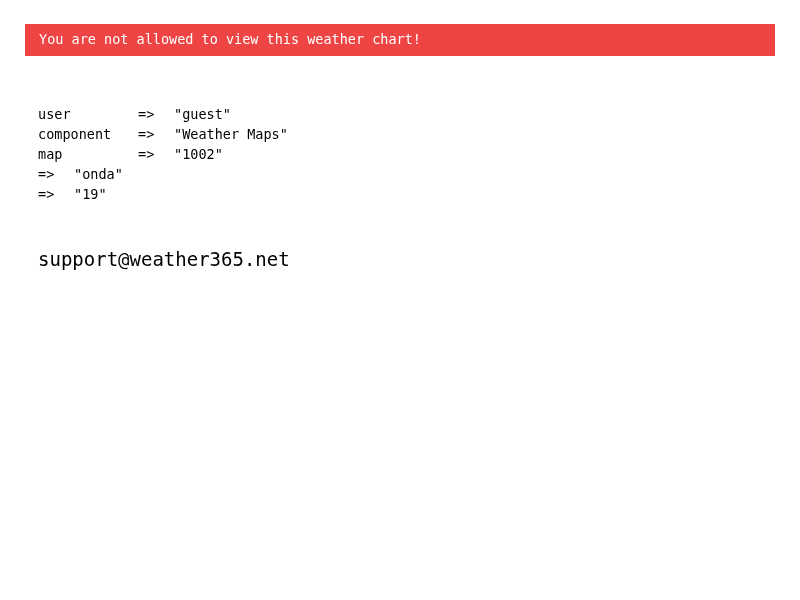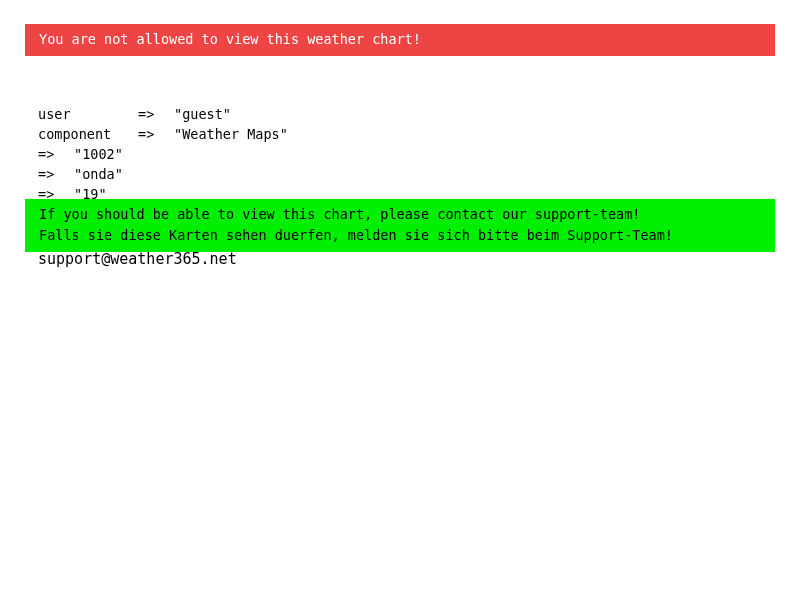--- a/index.html
+++ b/index.html
@@ -69,21 +69,21 @@
     flex: 1 1 auto;
   }
   .footer {
     position: absolute;
     left: 38px;
     top: 250px;
     width: 736px;
     display: flex;
     justify-content: space-between;
     align-items: baseline;
-    font-size: 15px;
+    font-size: 19px;
     line-height: 18px;
     white-space: pre;
   }
   .footer-mail {
     color: #000000;
     text-decoration: none;
   }
 </style>
 </head>
 <body>
@@ -99,35 +99,32 @@
       <span class="param-key">user</span>
       <span class="param-arrow">=&gt;</span>
       <span class="param-val">"guest"</span>
     </div>
     <div class="param-row">
       <span class="param-key">component</span>
       <span class="param-arrow">=&gt;</span>
       <span class="param-val">"Weather Maps"</span>
     </div>
     <div class="param-row">
+      <span class="param-key">map</span>
       <span class="param-arrow">=&gt;</span>
       <span class="param-val">"1002"</span>
     </div>
     <div class="param-row">
       <span class="param-arrow">=&gt;</span>
       <span class="param-val">"onda"</span>
     </div>
     <div class="param-row">
       <span class="param-arrow">=&gt;</span>
       <span class="param-val">"19"</span>
     </div>
   </div>
 
-  <div class="banner banner-ok">
-    <div class="banner-line">If you should be able to view this chart, please contact our support-team!</div>
-    <div class="banner-line">Falls sie diese Karten sehen duerfen, melden sie sich bitte beim Support-Team!</div>
-  </div>
 
   <div class="footer">
     <a class="footer-mail" href="#">support@weather365.net</a>
   </div>
 
 </div>
 
 </body></html>

